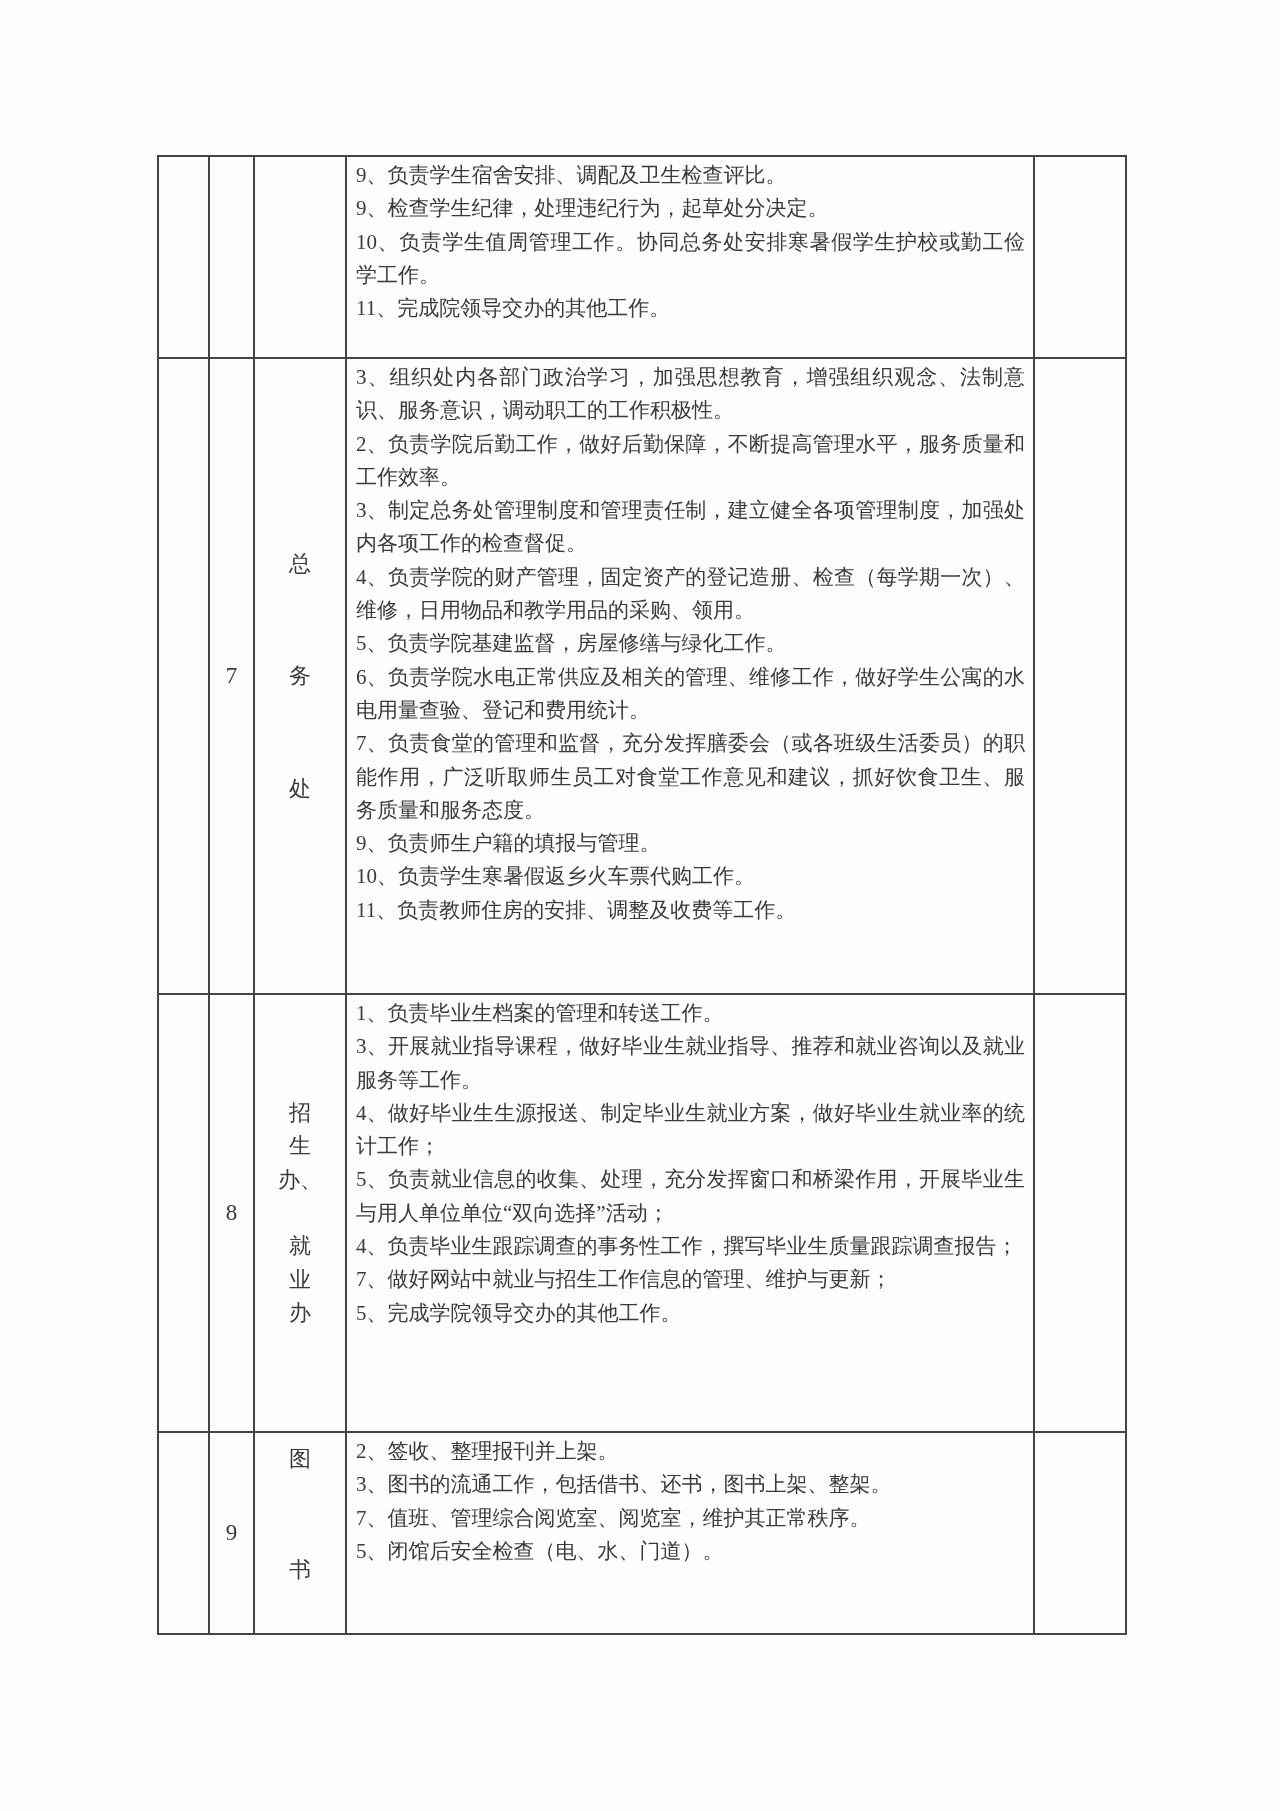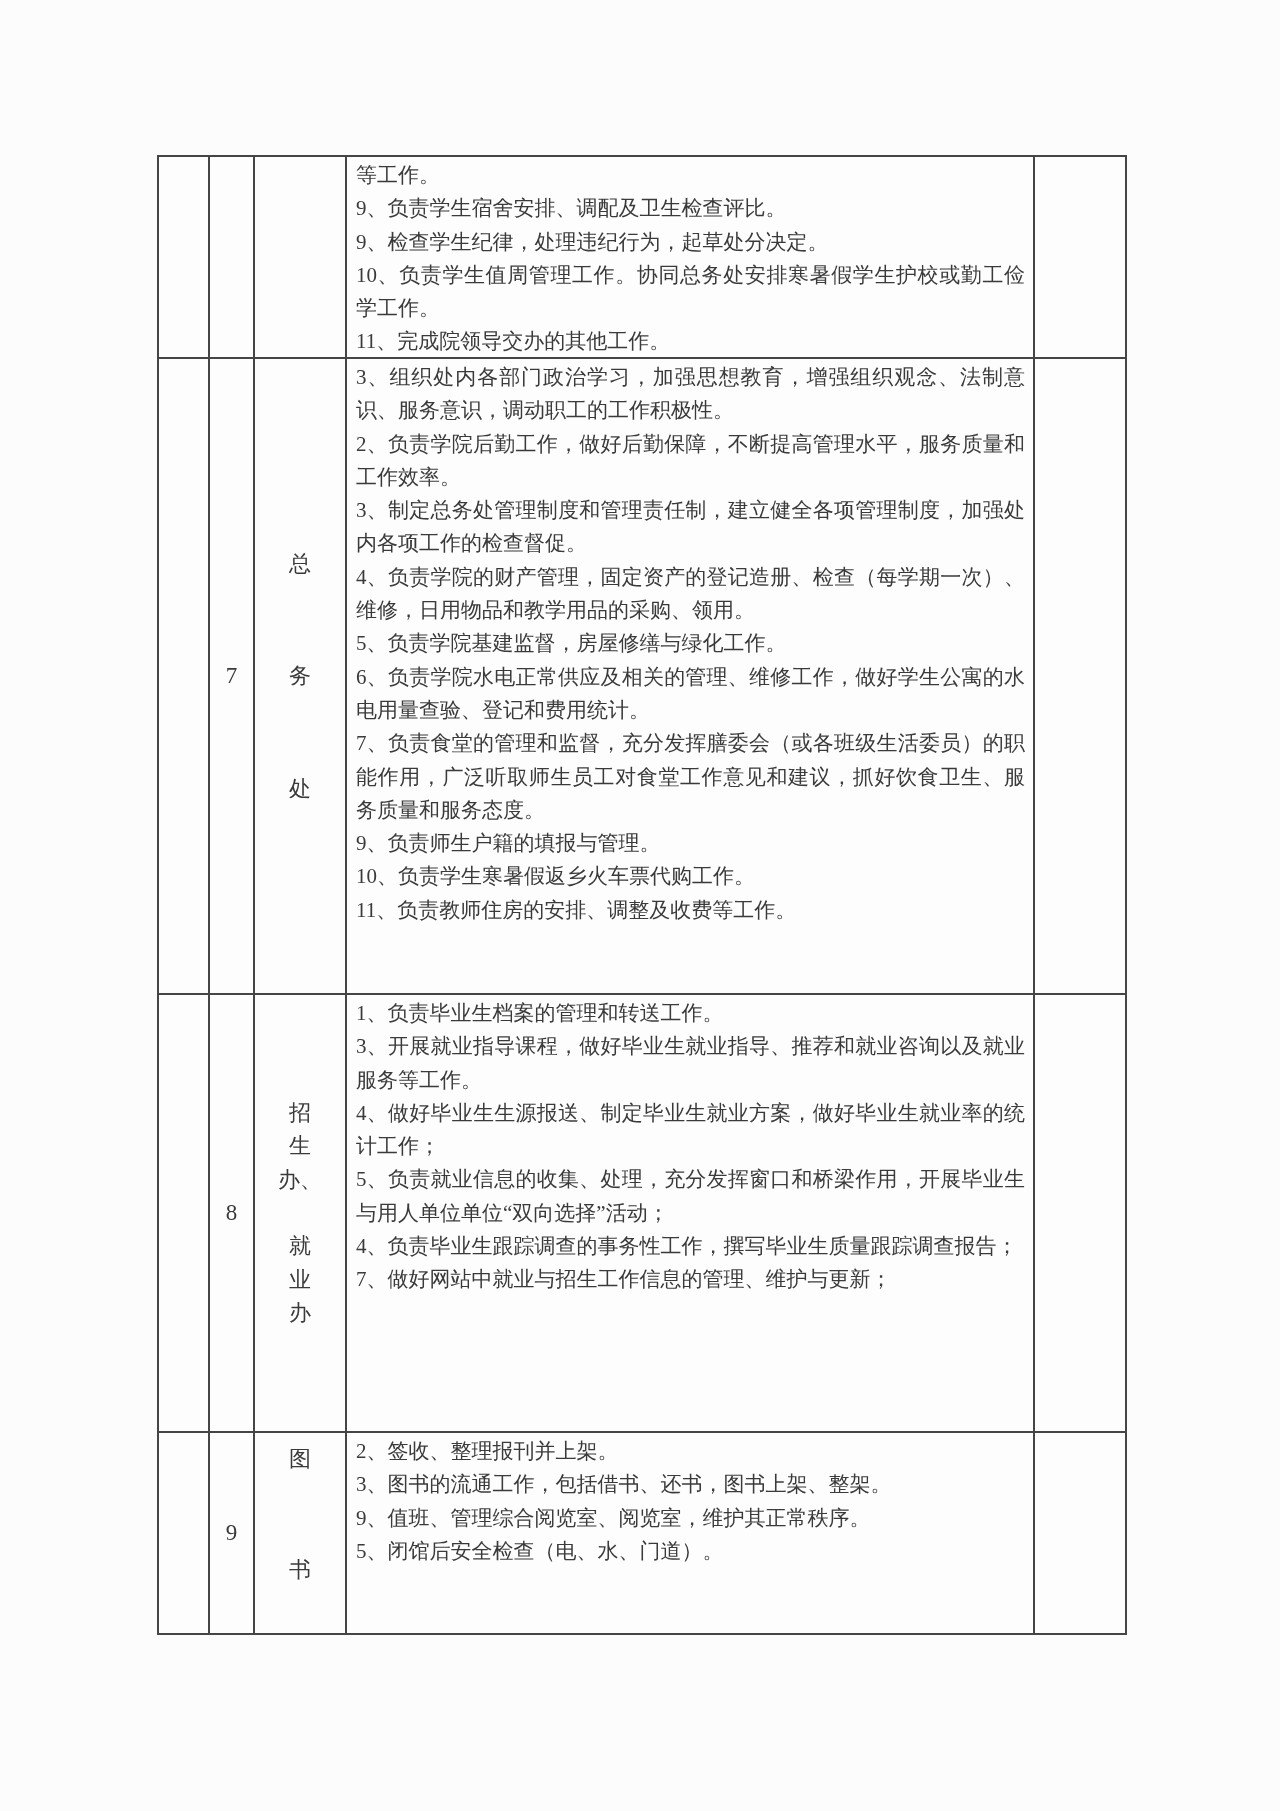--- a/index.html
+++ b/index.html
@@ -69,21 +69,20 @@
 </head>
 <body>
 
 <div class="page">
   <div class="doc-table">
 
     <div class="cell"></div>
     <div class="cell num-cell"></div>
     <div class="cell dept-cell"></div>
     <div class="cell duties-cell">
-        <p class="duty">等工作。</p>
         <p class="duty">9、负责学生宿舍安排、调配及卫生检查评比。</p>
         <p class="duty">9、检查学生纪律，处理违纪行为，起草处分决定。</p>
         <p class="duty">10、负责学生值周管理工作。协同总务处安排寒暑假学生护校或勤工俭学工作。</p>
         <p class="duty">11、完成院领导交办的其他工作。</p>
       </div>
     <div class="cell col-last"></div>
 
     <div class="cell"></div>
     <div class="cell num-cell">7</div>
     <div class="cell dept-cell dept-r7">
@@ -125,35 +124,36 @@
           <div class="dept-line">办</div>
         </div>
       </div>
     <div class="cell duties-cell">
         <p class="duty">1、负责毕业生档案的管理和转送工作。</p>
         <p class="duty">3、开展就业指导课程，做好毕业生就业指导、推荐和就业咨询以及就业服务等工作。</p>
         <p class="duty">4、做好毕业生生源报送、制定毕业生就业方案，做好毕业生就业率的统计工作；</p>
         <p class="duty">5、负责就业信息的收集、处理，充分发挥窗口和桥梁作用，开展毕业生与用人单位单位“双向选择”活动；</p>
         <p class="duty">4、负责毕业生跟踪调查的事务性工作，撰写毕业生质量跟踪调查报告；</p>
         <p class="duty">7、做好网站中就业与招生工作信息的管理、维护与更新；</p>
+        <p class="duty">5、完成学院领导交办的其他工作。</p>
       </div>
     <div class="cell col-last"></div>
 
     <div class="cell row-last"></div>
     <div class="cell num-cell row-last">9</div>
     <div class="cell dept-cell dept-r9 row-last">
         <div class="dept-group">
           <div class="dept-line">图</div>
         </div>
         <div class="dept-group">
           <div class="dept-line">书</div>
         </div>
       </div>
     <div class="cell duties-cell row-last">
         <p class="duty">2、签收、整理报刊并上架。</p>
         <p class="duty">3、图书的流通工作，包括借书、还书，图书上架、整架。</p>
-        <p class="duty">9、值班、管理综合阅览室、阅览室，维护其正常秩序。</p>
+        <p class="duty">7、值班、管理综合阅览室、阅览室，维护其正常秩序。</p>
         <p class="duty">5、闭馆后安全检查（电、水、门道）。</p>
       </div>
     <div class="cell col-last row-last"></div>
 
   </div>
 </div>
 
 </body></html>

